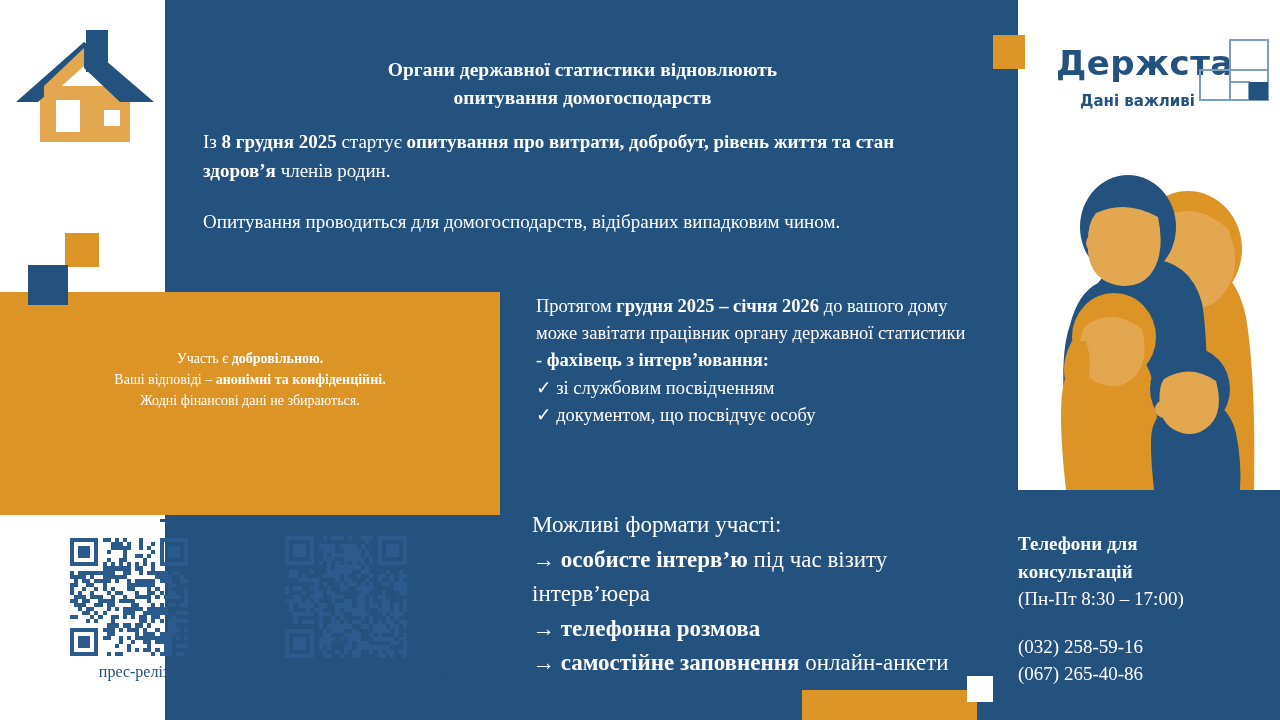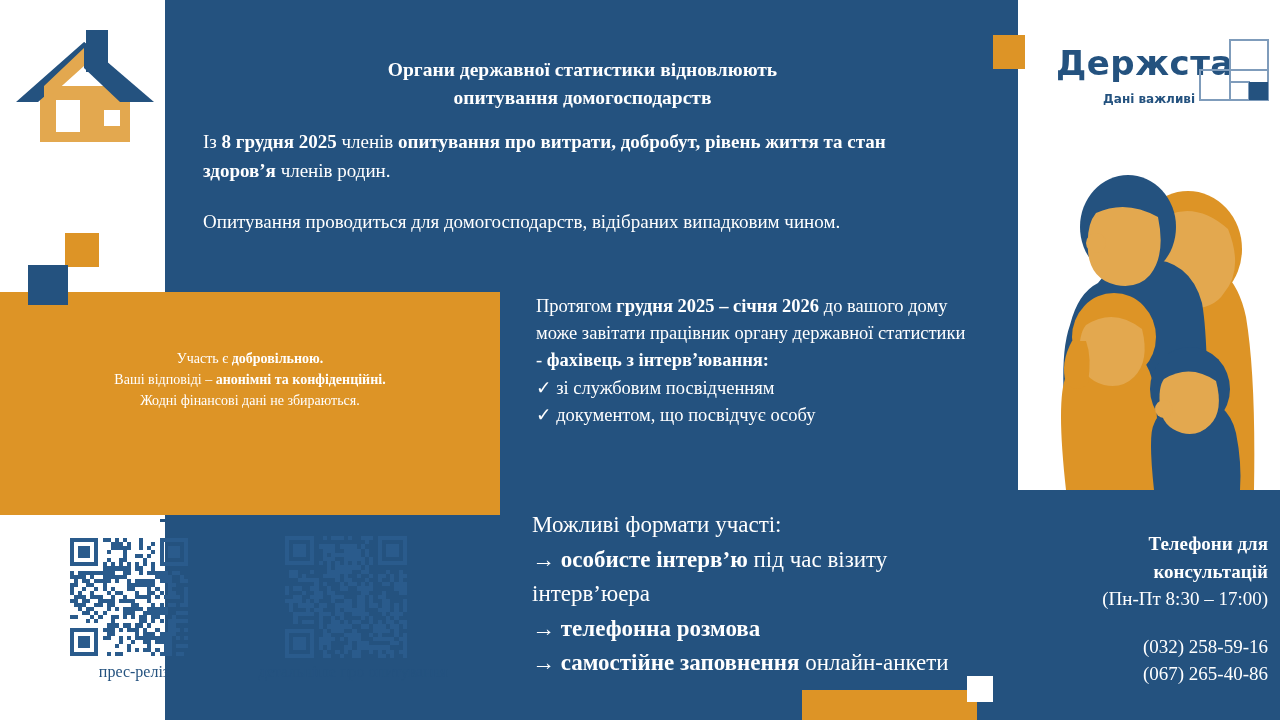--- a/index.html
+++ b/index.html
@@ -75,21 +75,21 @@
     font-size: 34px;
     font-weight: 700;
     color: #24527f;
     letter-spacing: .5px;
     line-height: 1;
     margin: 12px;
     text-align: center;
   }
   .logo-tagline {
     font-family: "DejaVu Sans", sans-serif;
-    font-size: 12px;
+    font-size: 15px;
     font-weight: 700;
     color: #24527f;
     text-align: right;
     width: 160px;
     margin: 6px 0 0 0;
   }
   .logo-mark {
     position: absolute;
     left: 163px; top: 4px;
   }
@@ -126,21 +126,21 @@
     line-height: 1.47;
     margin-left: 12px;
   }
   .formats {
     left: 532px; top: 508px; width: 445px;
     font-size: 23px;
     line-height: 1.5;
   }
   .phones {
     left: 1018px; top: 530px; width: 250px;
-    text-align: right;
+    text-align: left;
     font-size: 19px;
     line-height: 1.45;
   }
   .phones .phones-title { font-weight: 700; }
   .phones .phones-gap { height: 20px; }
 
   b { font-weight: 700; }
 
   
   .qr { position: absolute; }
@@ -222,21 +222,21 @@
       </svg>
     </div>
   </div>
 
   <div class="txt headline">
     <div>Органи державної статистики відновлюють</div>
     <div>опитування домогосподарств</div>
   </div>
 
   <div class="txt para-intro">
-    <span>Із </span><b>8 грудня 2025</b><span> членів </span><b>опитування про витрати, добробут, рівень життя та стан здоров’я</b><span> членів родин.</span>
+    <span>Із </span><b>8 грудня 2025</b><span> стартує </span><b>опитування про витрати, добробут, рівень життя та стан здоров’я</b><span> членів родин.</span>
   </div>
 
   <div class="txt para-random">Опитування проводиться для домогосподарств, відібраних випадковим чином.</div>
 
   <div class="txt voluntary">
     <div><span>Участь є </span><b>добровільною.</b></div>
     <div><span>Ваші відповіді – </span><b>анонімні та конфіденційні.</b></div>
     <div>Жодні фінансові дані не збираються.</div>
   </div>
 

